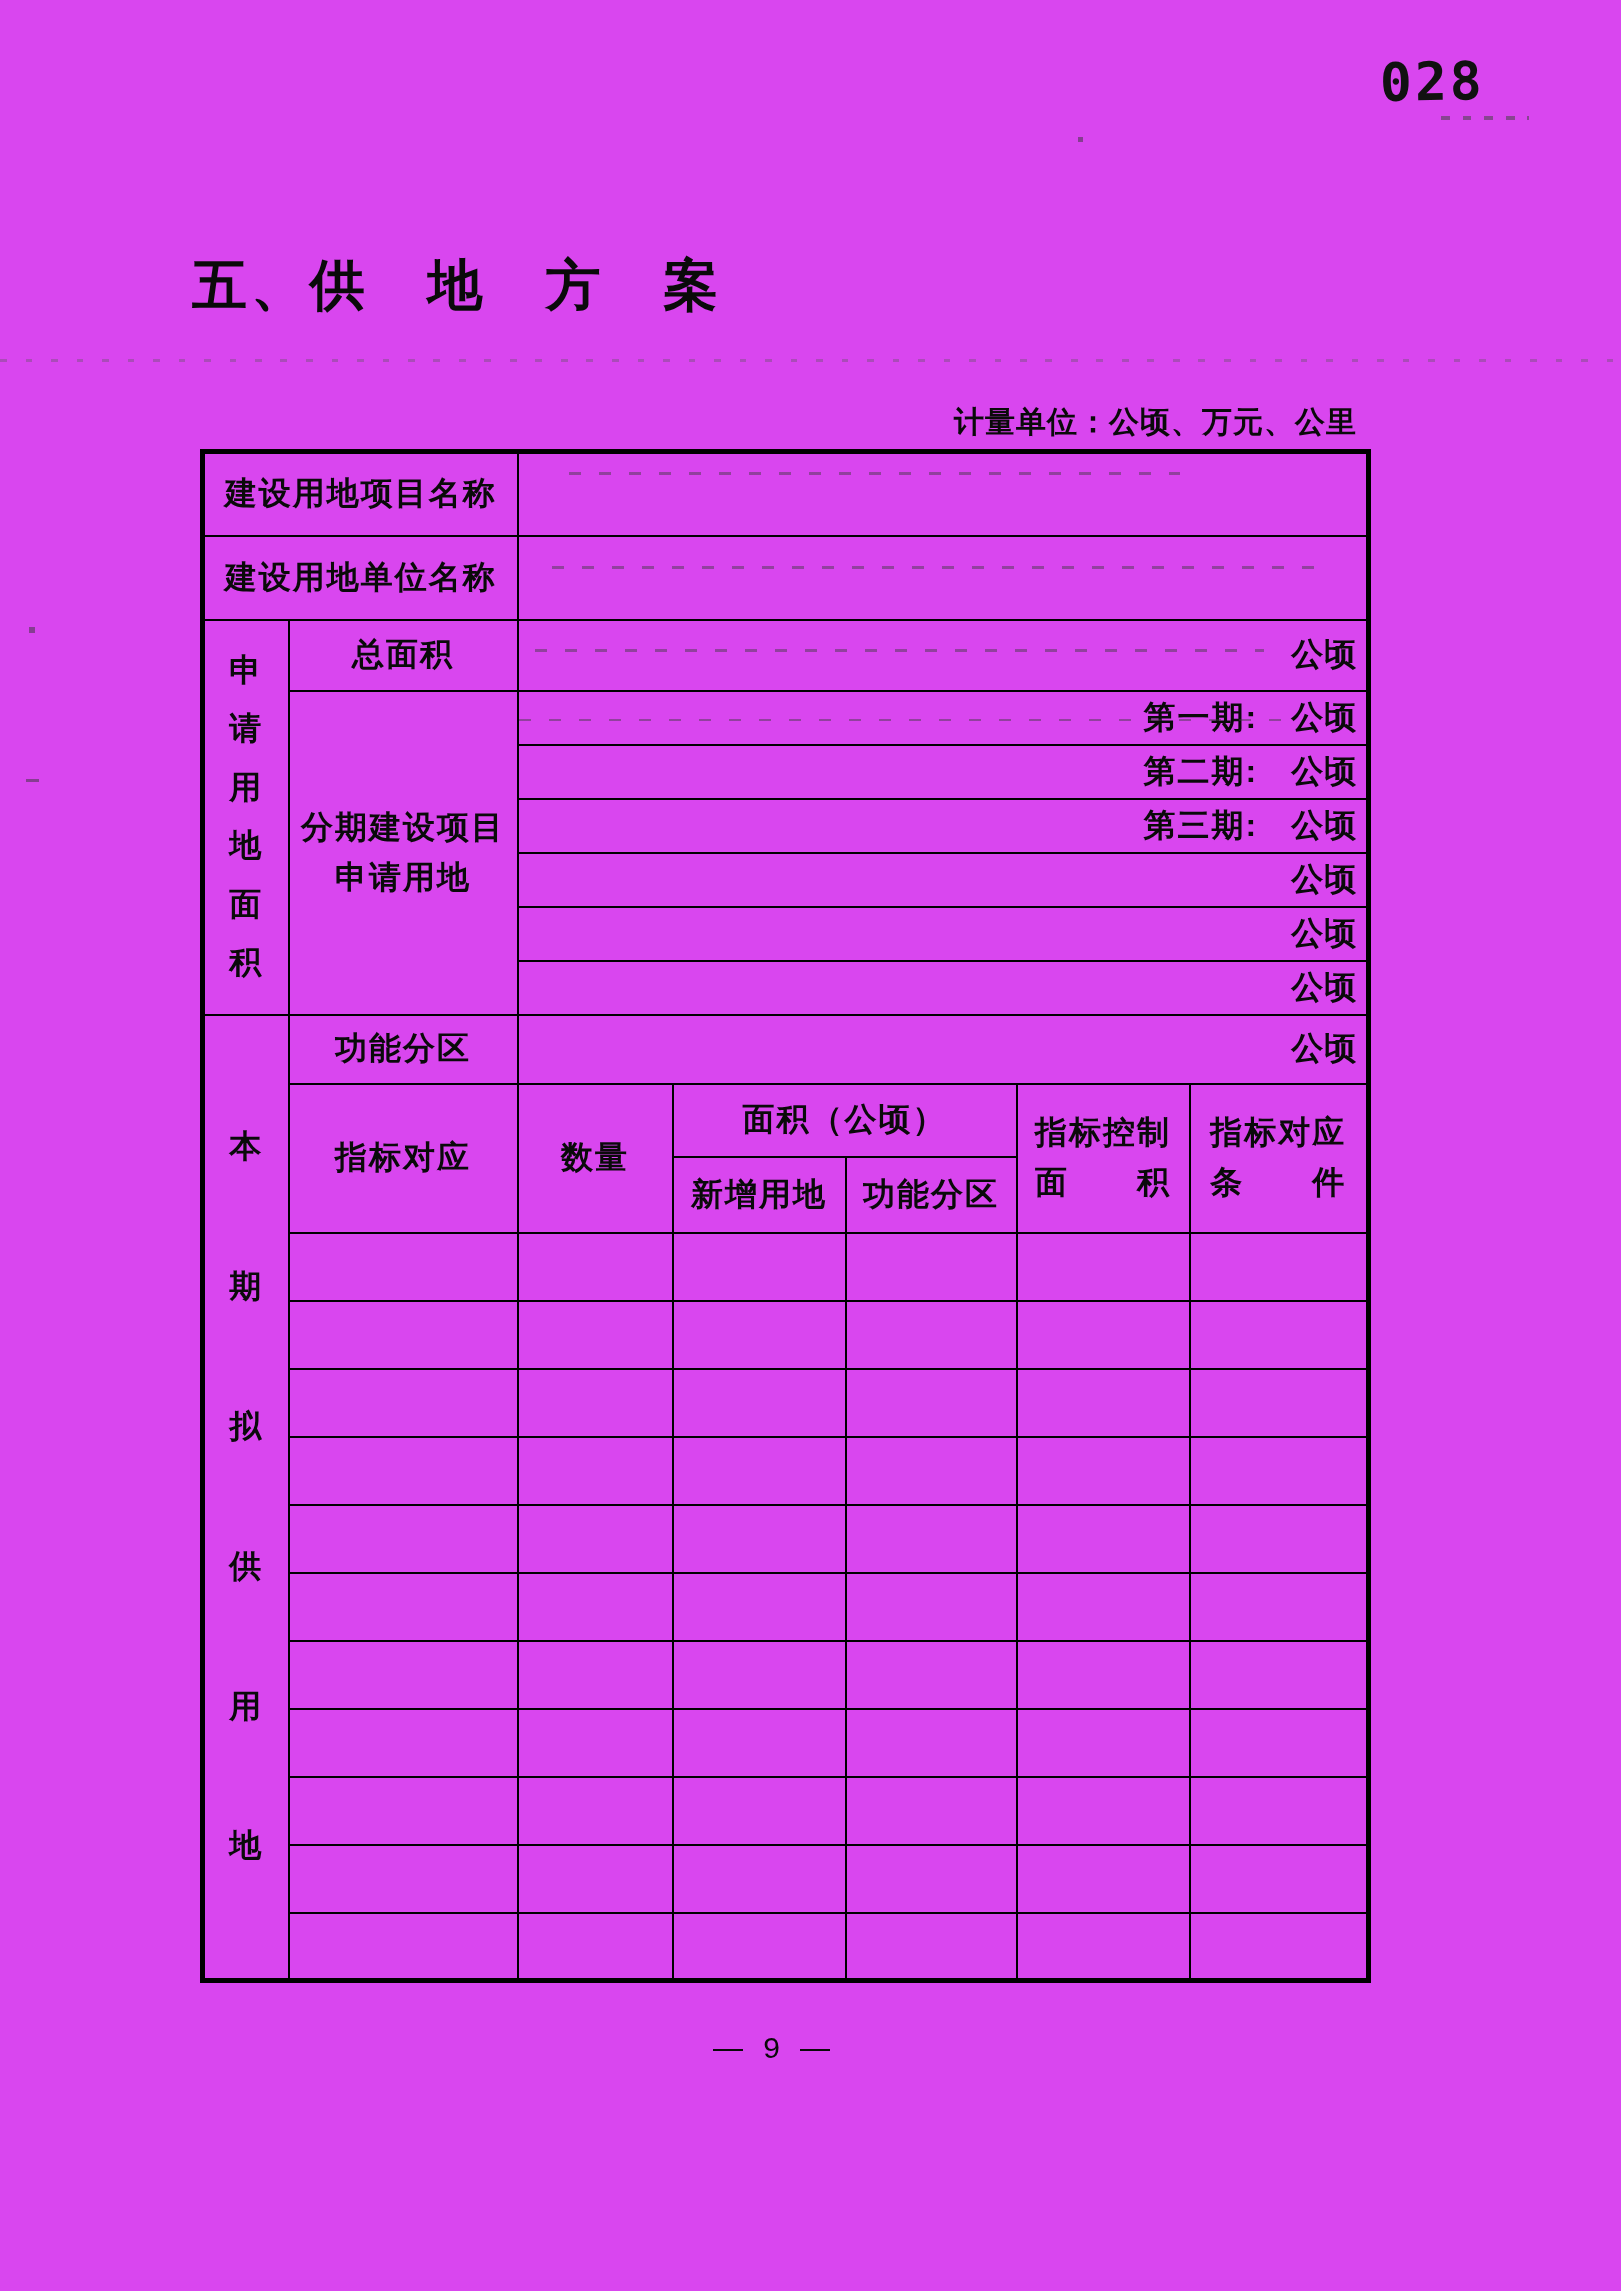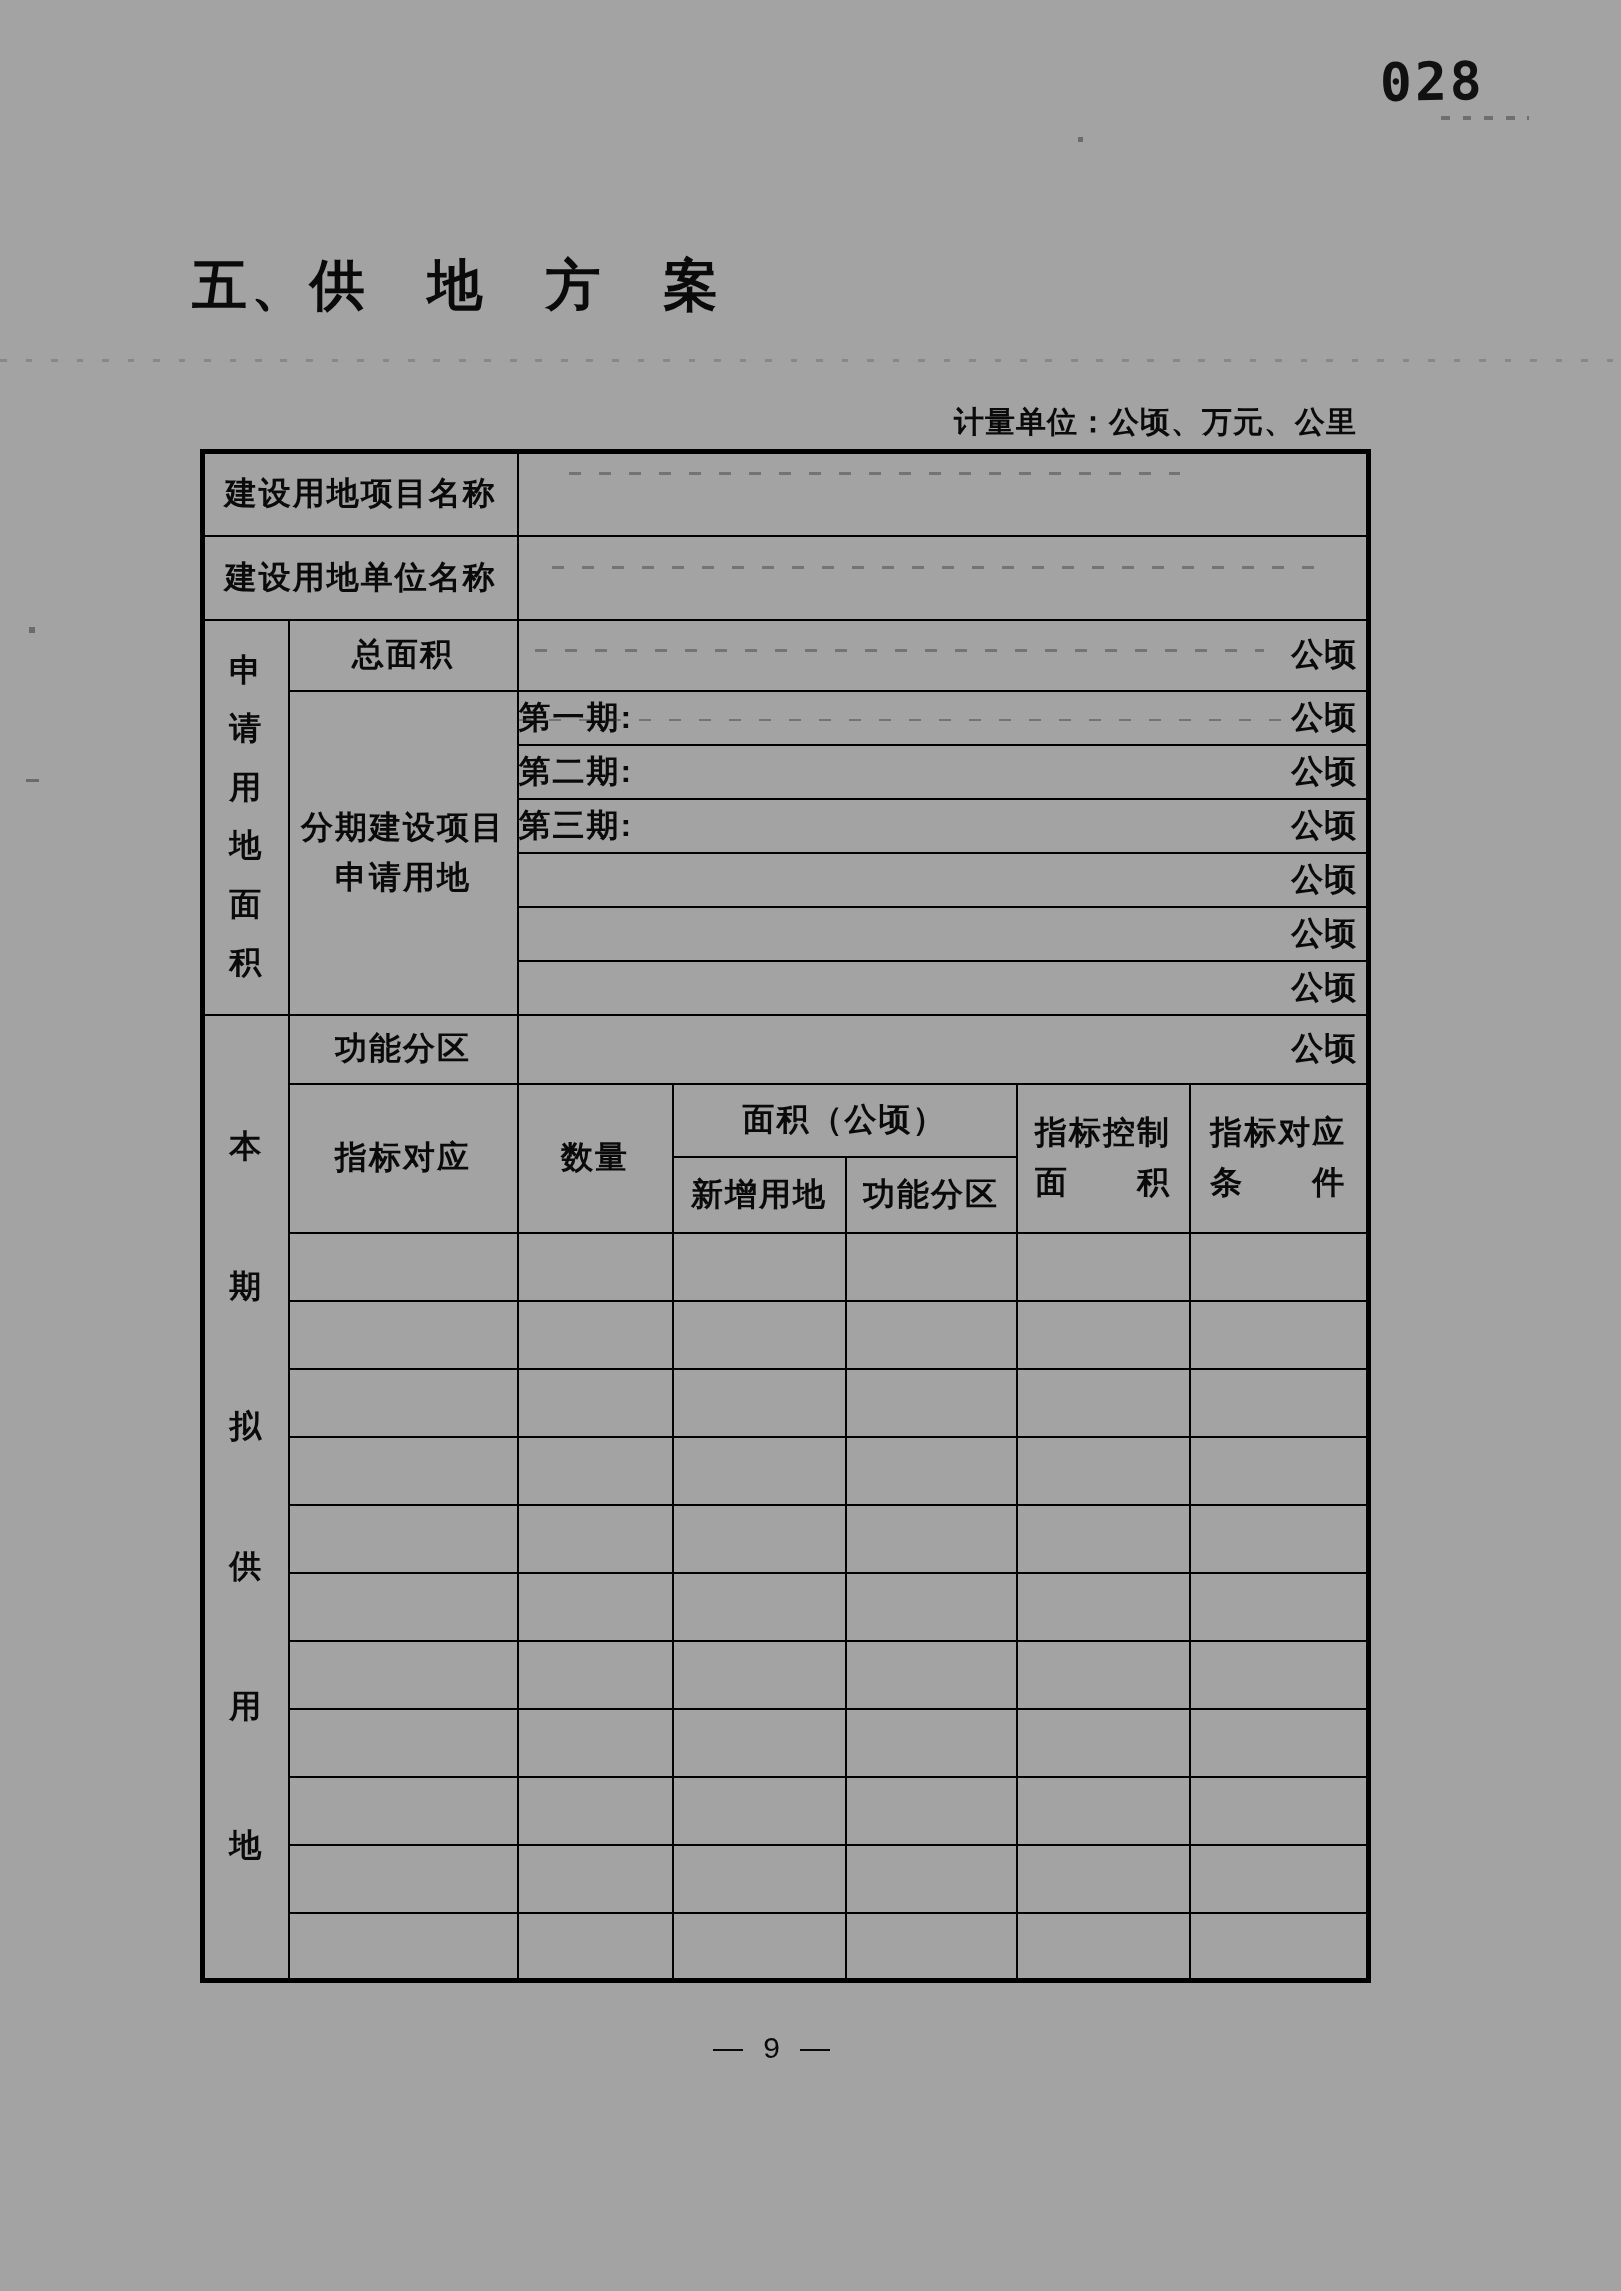--- a/index.html
+++ b/index.html
@@ -1,19 +1,19 @@
 <!DOCTYPE html>
 <html><head>
 <meta charset="utf-8">
 <style>
   html,body{margin:0;padding:0;background:#e8e8e8;}
   .page{
     position:relative;
     width:1621px;height:2292px;
-    background:#a3a3a3;
+    background:#d946ef;
     font-family:"Liberation Sans","DejaVu Sans",sans-serif;
     color:#0a0a0a;
     overflow:hidden;
   }
   .stamp{
     position:absolute;left:1380px;top:51px;
     font-family:"DejaVu Sans Mono","Liberation Mono",monospace;
     font-size:53px;font-weight:700;letter-spacing:2.9px;
     transform:rotate(-1deg);color:#111;
   }
@@ -61,21 +61,21 @@
   .body-row{height:68px;}
   td.vcell{
     font-size:35px;
   }
   td.vcell .vwrap{
     display:flex;flex-direction:column;justify-content:space-evenly;align-items:center;
     height:100%;padding:13.7px 0;box-sizing:border-box;
   }
   .two-line{line-height:1.55;}
   .phase-label{
-    display:block;text-align:left;padding-right:108px;
+    display:block;text-align:right;padding-right:108px;
   }
   span.unit{
     position:absolute;right:8.8px;top:50%;transform:translateY(-50%);
     font-size:32px;font-weight:700;letter-spacing:1px;
   }
   .scan-dash{
     position:absolute;height:2.9px;
     background:repeating-linear-gradient(90deg,#3a3a3a 0 11.8px,transparent 11.8px 30px);
     opacity:.45;pointer-events:none;
   }

